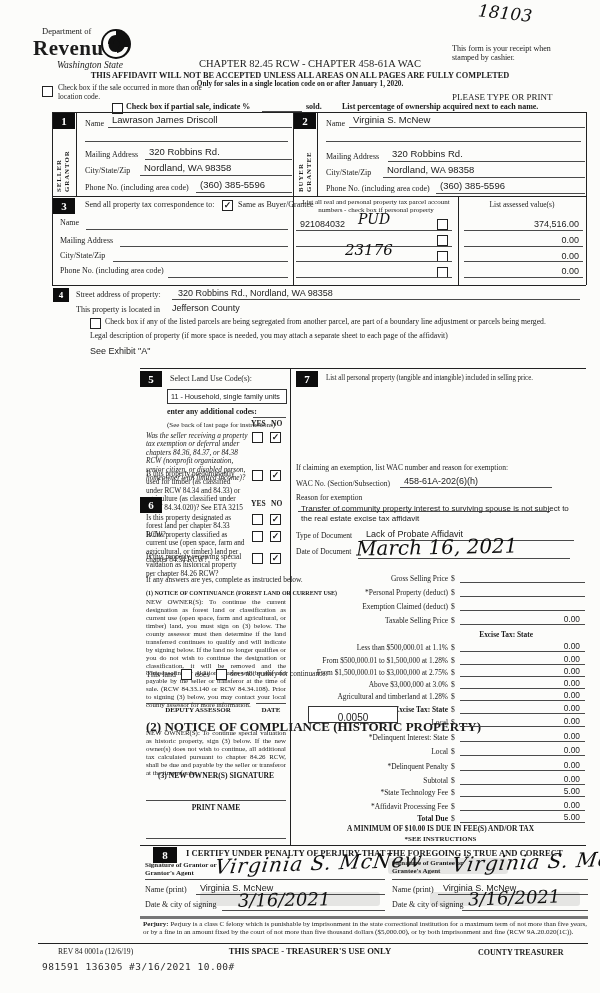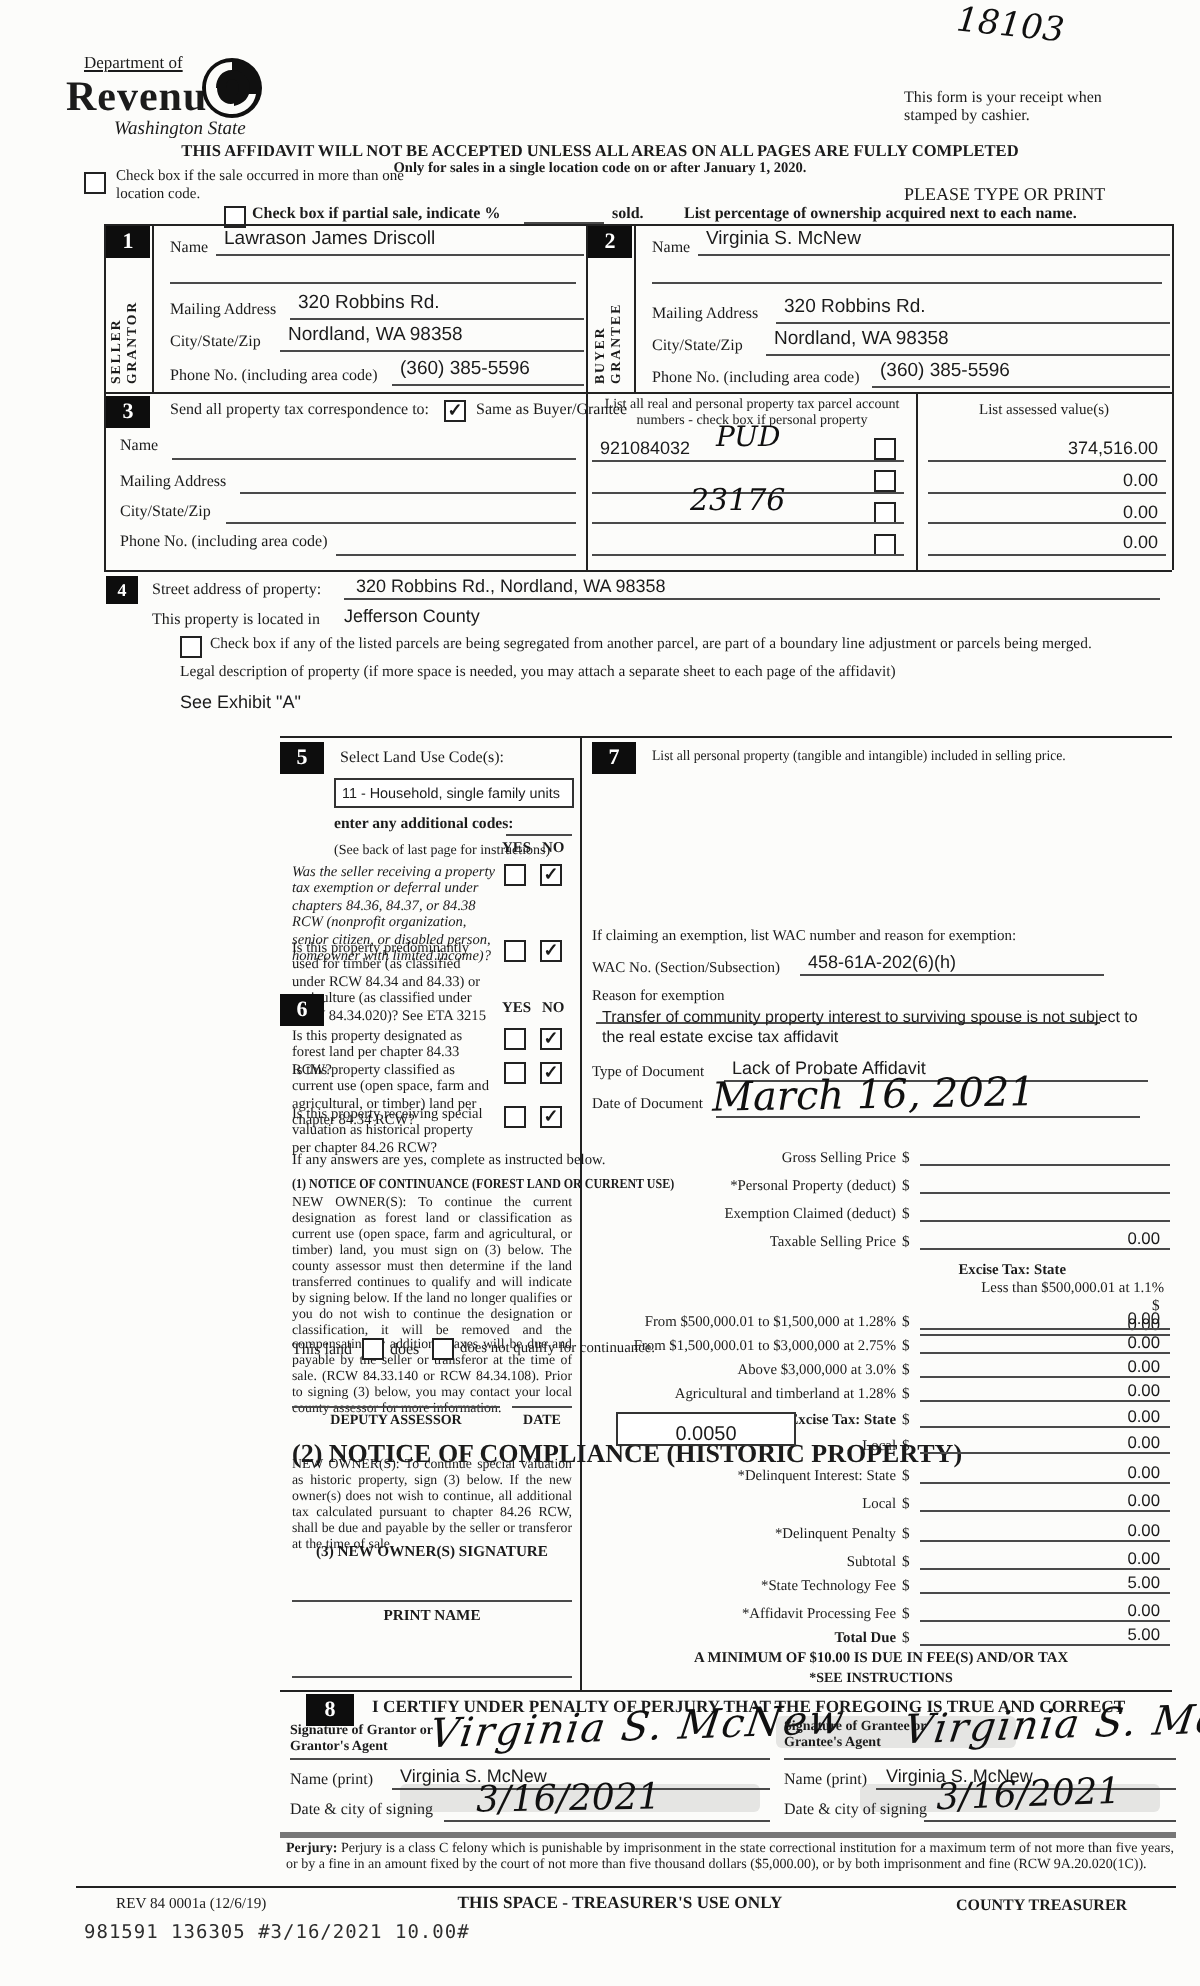--- a/index.html
+++ b/index.html
@@ -29,31 +29,32 @@
   .smudge{position:absolute;background:rgba(90,90,90,.14);border-radius:3px;}
   .sig{font-size:20px;transform:rotate(-2deg) skewX(-10deg);letter-spacing:1px;}
 </style>
 </head>
 <body>
 
 <div class="page">
 
   <div class="t hw" style="left:478px;top:4px;font-size:17px;transform:rotate(6deg);">18103</div>
 
-  <div class="t" style="left:42px;top:27px;font-size:8.5px;text-decoration:underline;">Department of</div>
+  <div class="t" style="left:42px;top:27px;font-size:8.5px;">Department of</div>
   <div class="t b" style="left:33px;top:36px;font-size:21px;letter-spacing:.5px;">Revenue</div>
   <div class="t i" style="left:57px;top:60px;font-size:9.5px;">Washington State</div>
   <span style="position:absolute;left:98px;top:26px;">
     <svg width="36" height="36" viewBox="0 0 36 36">
       <circle cx="18" cy="18" r="15" fill="#101010"></circle>
       <path d="M18 5 C10 5 5 11 5 18 C5 26 11 31 18 31 C24 31 29 27 30 21 L23 21 C22 24 20 26 17.5 26 C13.5 26 10.5 22.5 10.5 18 C10.5 13.5 13.8 10 18 10 Z" fill="#fcfcfa"></path>
       <path d="M18 9 C13 9 10 13 10 18 L15 18 C15 15 16.3 13.5 18 13.5 C20 13.5 21.5 15.5 21.5 18 C21.5 20 20.5 21.5 19 22 L19 27 C24 26 27 22.5 27 18 C27 13 23 9 18 9 Z" fill="#101010"></path>
     </svg>
   </span>
 
+  <div class="t c" style="left:150px;top:58px;width:320px;font-size:10.5px;">CHAPTER 82.45 RCW - CHAPTER 458-61A WAC</div>
   <div class="t w" style="left:452px;top:44px;width:108px;font-size:8px;">This form is your receipt when stamped by cashier.</div>
 
   <div class="t b c" style="left:30px;top:71px;width:540px;font-size:8.3px;">THIS AFFIDAVIT WILL NOT BE ACCEPTED UNLESS ALL AREAS ON ALL PAGES ARE FULLY COMPLETED</div>
   <div class="t b c" style="left:30px;top:80px;width:540px;font-size:7.3px;">Only for sales in a single location code on or after January 1, 2020.</div>
 
   <span class="cb" style="left:42px;top:86px;"></span>
   <div class="t w" style="left:58px;top:84px;width:155px;font-size:7.5px;">Check box if the sale occurred in more than one location code.</div>
   <div class="t" style="left:452px;top:92px;font-size:9px;">PLEASE TYPE OR PRINT</div>
 
   <span class="cb" style="left:112px;top:103px;"></span>
@@ -241,21 +242,21 @@
       <span class="fval"></span>
     </div>
   <div class="frow" style="top:612px;">
       <span class="flbl">Taxable Selling Price</span>
       <span class="fdollar">$</span>
       <span class="fval">0.00</span>
     </div>
   <div class="frow" style="top:626px;">
       <span class="flbl b" style="padding-right:52px;">Excise Tax: State</span>
     </div>
-  <div class="frow" style="top:639px;flex-direction:column;">
+  <div class="frow" style="top:639px;">
       <span class="flbl">Less than $500,000.01 at 1.1%</span>
       <span class="fdollar">$</span>
       <span class="fval">0.00</span>
     </div>
   <div class="frow" style="top:652px;">
       <span class="flbl">From $500,000.01 to $1,500,000 at 1.28%</span>
       <span class="fdollar">$</span>
       <span class="fval">0.00</span>
     </div>
   <div class="frow" style="top:664px;">

